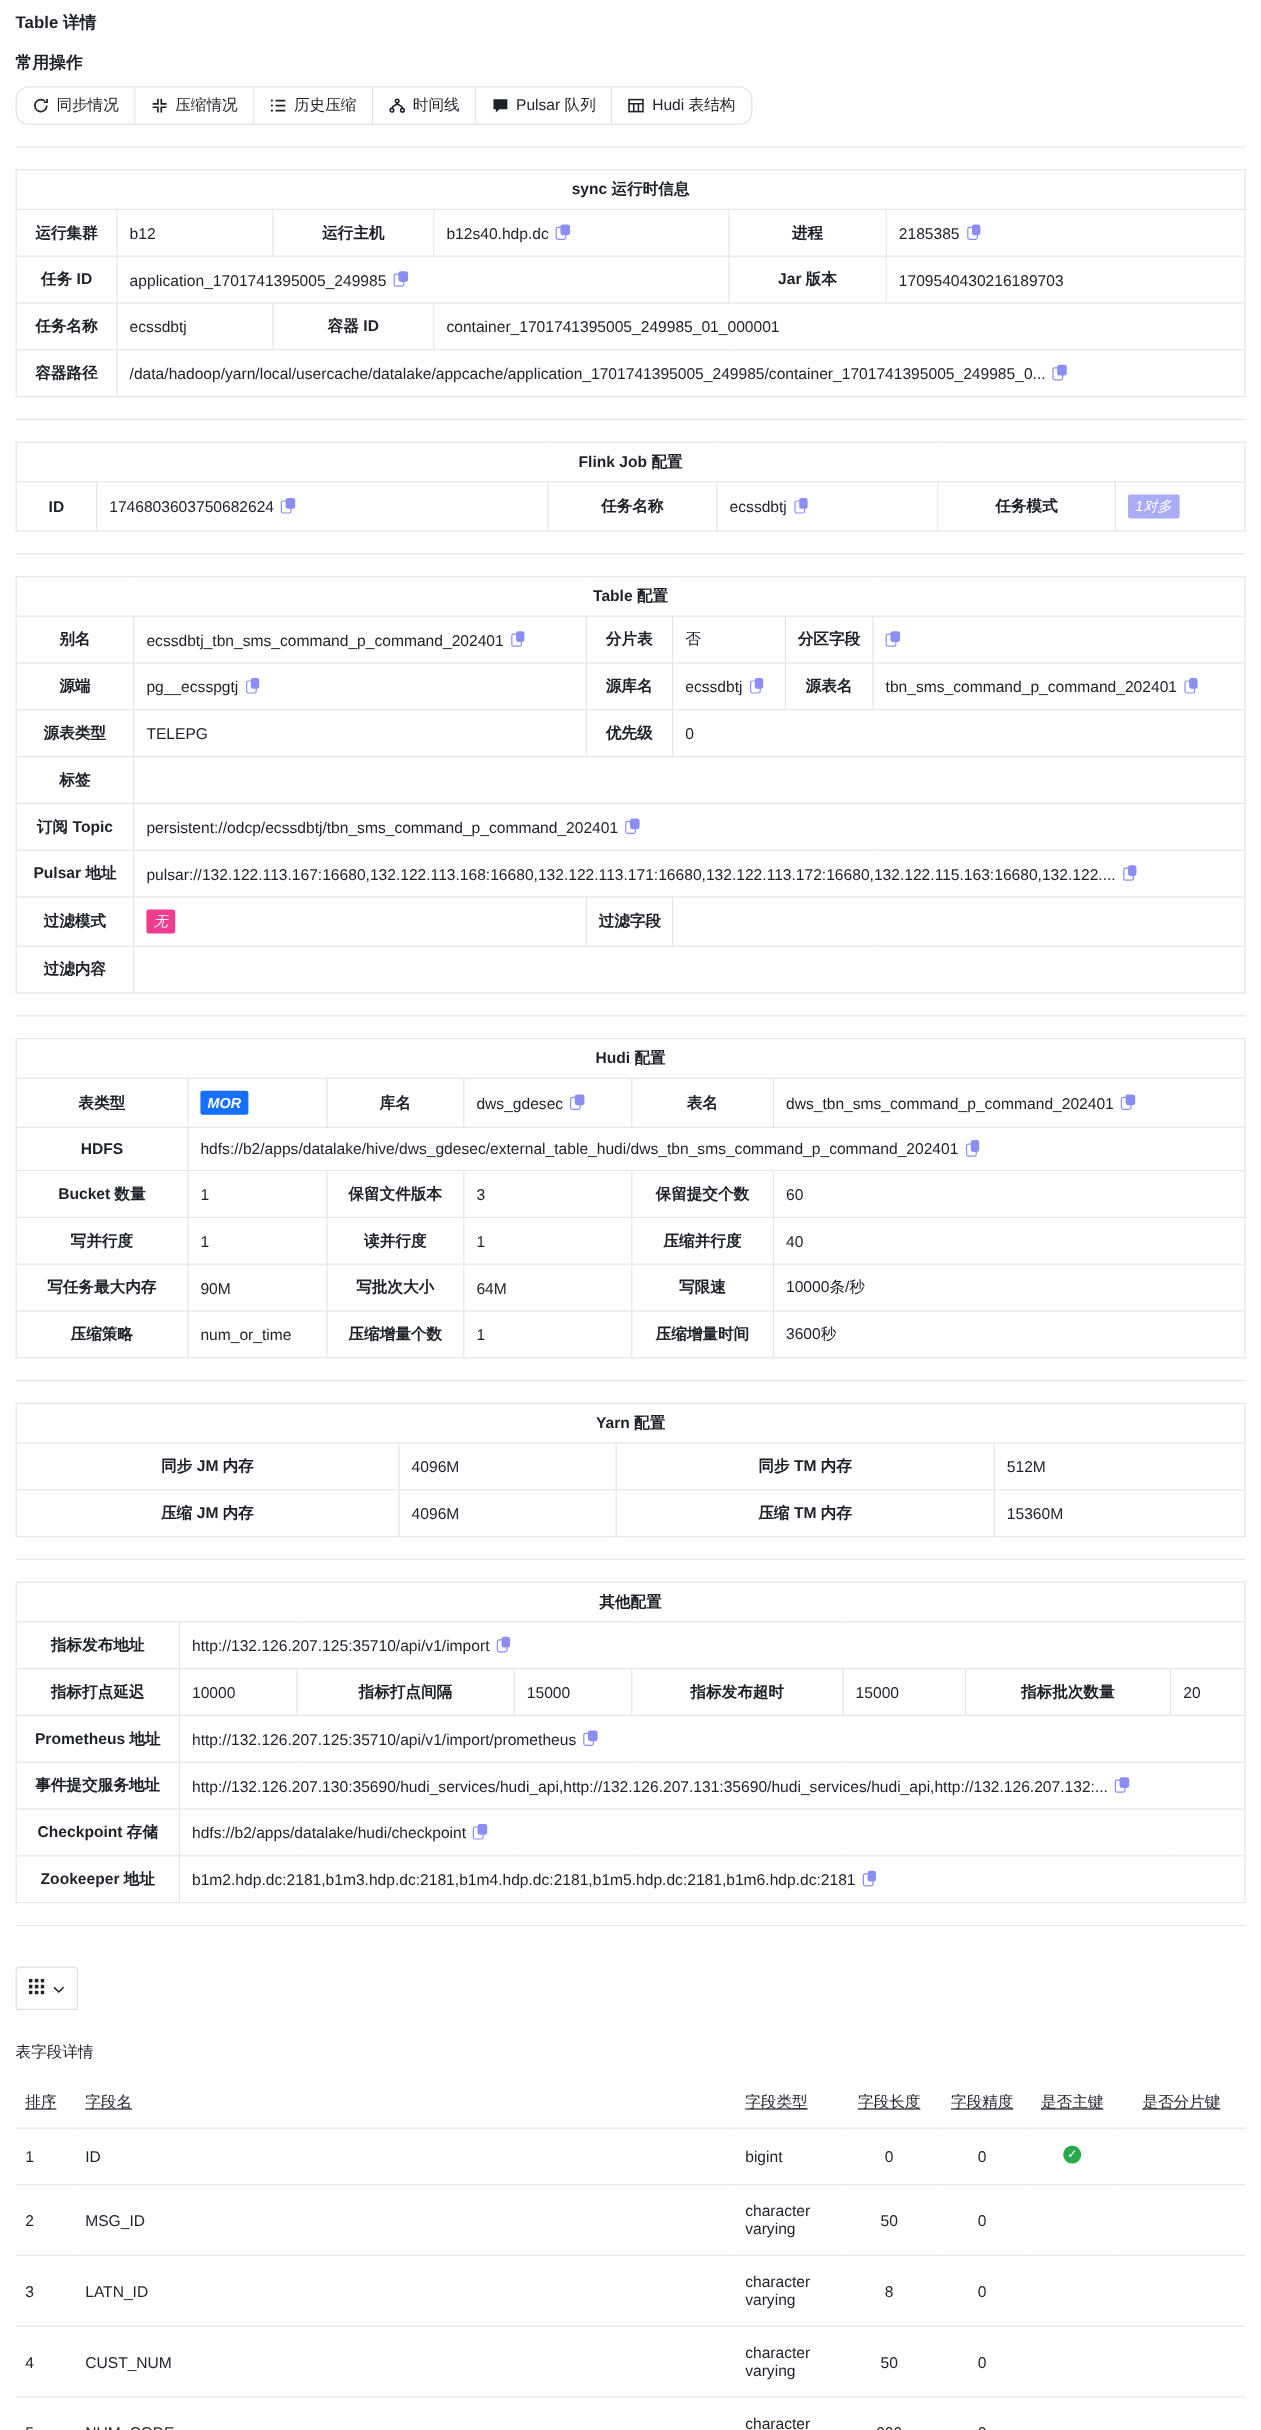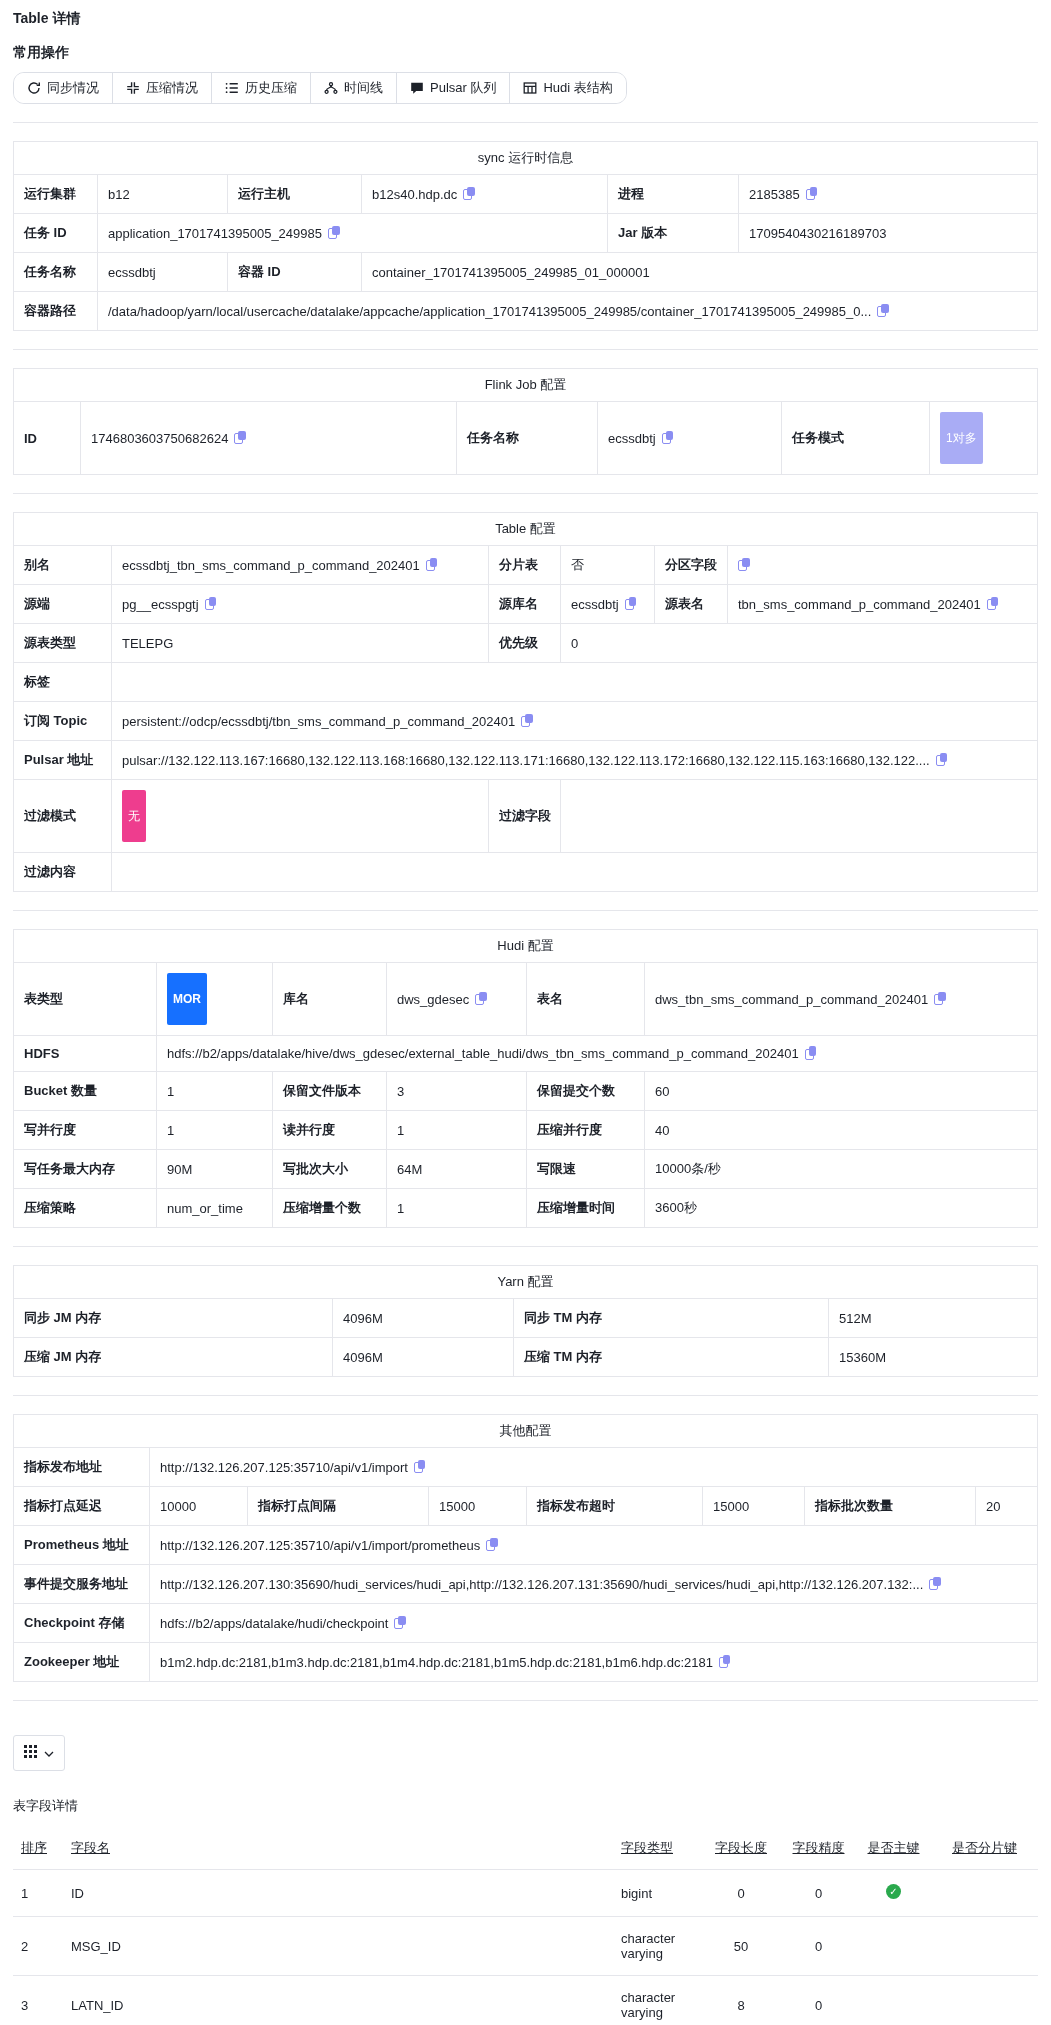--- a/index.html
+++ b/index.html
@@ -20,33 +20,33 @@
          border:none; border-right:1px solid #dcdfe6; font-size:13px; color:#1d2129; cursor:pointer;
          font-family:inherit; line-height:16px; }
   .btn:last-child { border-right:none; }
   .btn svg { display:block; }
 
   hr.divider { border:none; border-top:1px solid #e5e6eb; margin:18px 0; }
 
   
   table.cfg { width:100%; border-collapse:collapse; table-layout:fixed; font-size:13px; }
   .cfg td { border:1px solid #e5e6eb; padding:10px 10px; vertical-align:middle; overflow:hidden; }
-  .cfg td.sec-title { text-align:center; font-weight:400; padding:7px; }
-  .cfg td.lbl { font-weight:700; text-align:left; white-space:nowrap; }
+  .cfg td.sec-title { text-align:center; font-weight:700; padding:7px; }
+  .cfg td.lbl { font-weight:700; text-align:center; white-space:nowrap; }
   .cfg td.val { text-align:left; white-space:nowrap; text-overflow:ellipsis; }
 
   
   .copy { display:inline-block; position:relative; width:13px; height:14px; margin-left:6px; vertical-align:-2px; cursor:pointer; }
   .copy::before { content:""; position:absolute; left:0; top:2.5px; width:7px; height:9px;
                   border:1.4px solid #8a8df2; border-radius:2px; background:#fff; }
   .copy::after  { content:""; position:absolute; left:4px; top:0; width:7.5px; height:9.5px;
                   border-radius:2px; background:#8a8df2; }
 
   
-  .badge { display:inline-block; color:#fff; font-size:12px; line-height:1; padding:20px 6px; border-radius:2px; }
+  .badge { display:inline-block; color:#fff; font-size:12px; line-height:1; padding:4px 6px; border-radius:2px;font-style:italic; }
   .badge-purple { background:#a9acf5; }
   .badge-pink   { background:#ee3d8e; }
   .badge-blue   { background:#1670ff; font-weight:700; }
 
   
   .grid-btn { display:inline-flex; align-items:center; gap:7px; margin-top:16px;
               border:1px solid #dcdfe6; border-radius:3px; background:#fff; padding:9px 10px; cursor:pointer; }
 
   
   .fields-title { margin-top:26px; font-size:13px; }

